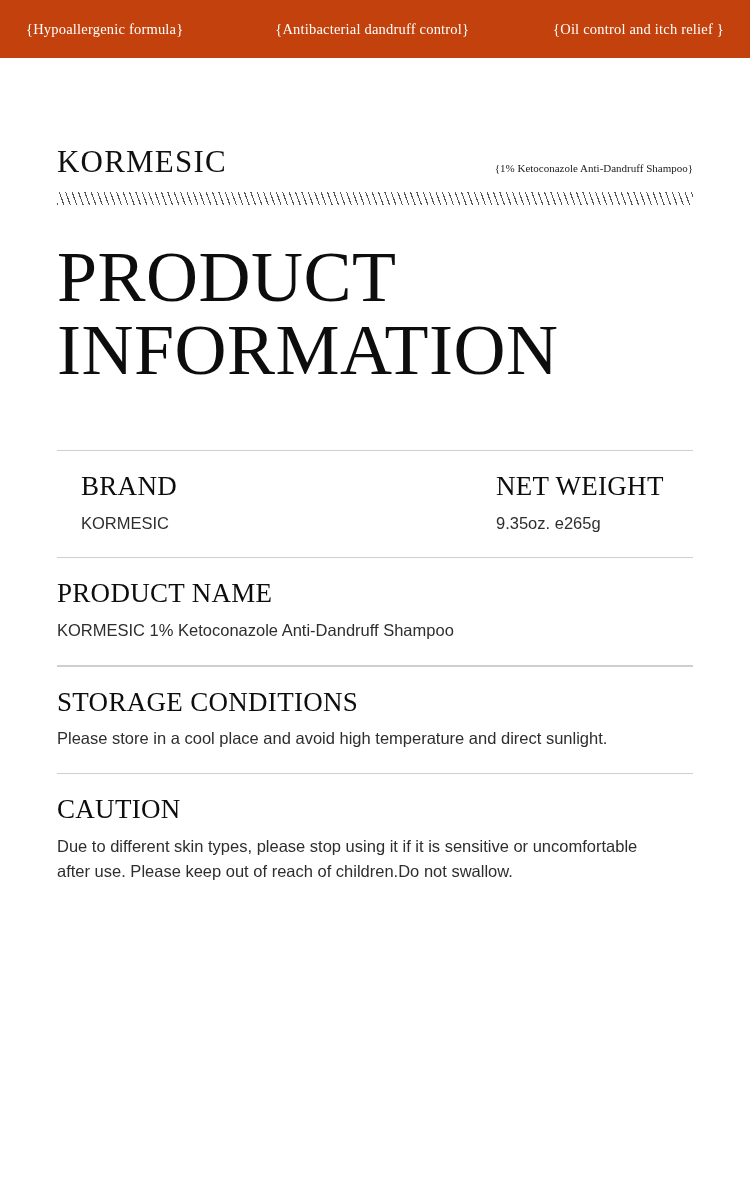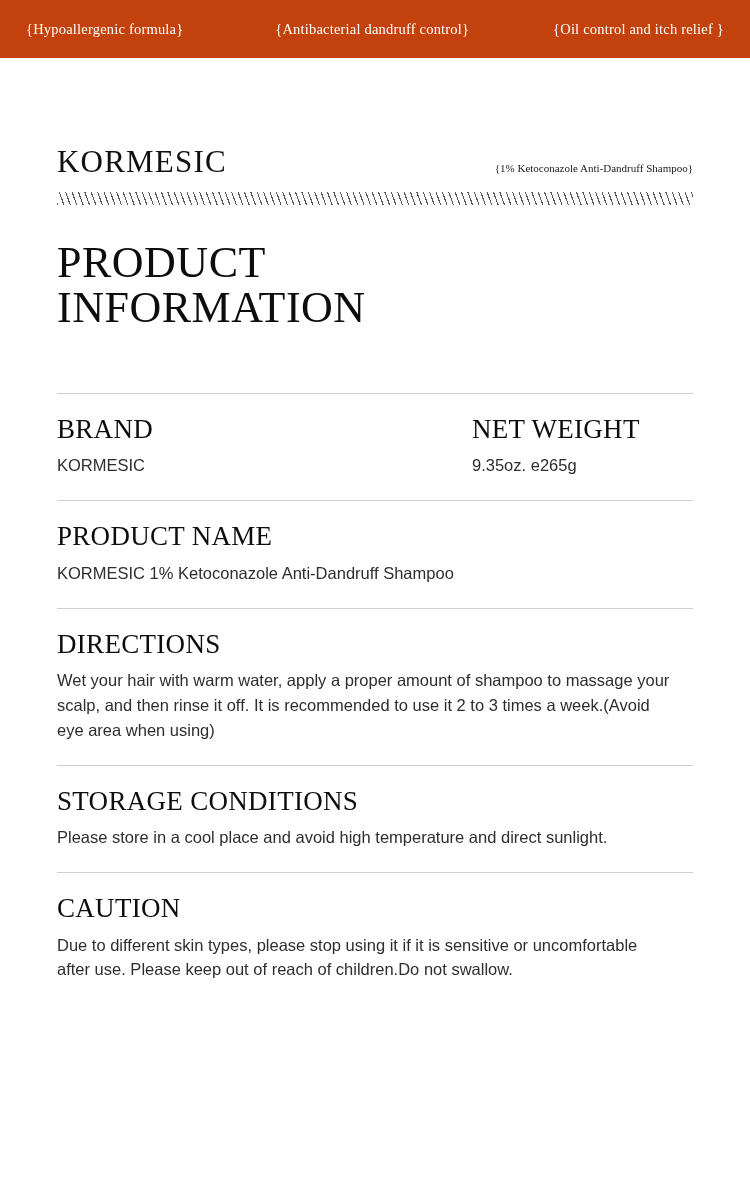--- a/index.html
+++ b/index.html
@@ -79,21 +79,21 @@
       70deg,
       #3a3a3a 0px, #3a3a3a 1.1px,
       rgba(255,255,255,0) 1.1px, rgba(255,255,255,0) 6px
     );
     opacity: .85;
   }
 
   
   .main-title {
     font-family: "Liberation Serif", serif;
-    font-size: 44px;
+    font-size: 72px;
     line-height: 1.02;
     letter-spacing: 0.5px;
     color: #0d0d0d;
     margin-top: 36px;
     font-weight: 400;
   }
   .main-title span { display: block; }
 
   
   .rule {
@@ -117,20 +117,21 @@
     font-size: 16.5px;
     line-height: 1.5;
     color: #2e2e2e;
     margin-top: 9px;
     max-width: 615px;
   }
 
   
   .two-col {
     display: flex;
+    margin-left: 24px;
   }
   .two-col .col-left { width: 415px; }
   .two-col .col-right { flex: 1; }
 </style>
 </head>
 <body>
 
 <div class="page">
 
   <div class="top-banner">
@@ -165,24 +166,20 @@
       </div>
     </div>
 
     <div class="rule"></div>
     <div class="section">
       <div class="sec-head">PRODUCT NAME</div>
       <div class="sec-body">KORMESIC 1% Ketoconazole Anti-Dandruff Shampoo</div>
     </div>
 
     <div class="rule"></div>
-    <div class="section">
-      <div class="sec-head">DIRECTIONS</div>
-      <div class="sec-body">Wet your hair with warm water, apply a proper amount of shampoo to massage your scalp, and then rinse it off. It is recommended to use it 2 to 3 times a week.(Avoid eye area when using)</div>
-    </div>
 
     <div class="rule"></div>
     <div class="section">
       <div class="sec-head">STORAGE CONDITIONS</div>
       <div class="sec-body">Please store in a cool place and avoid high temperature and direct sunlight.</div>
     </div>
 
     <div class="rule"></div>
     <div class="section">
       <div class="sec-head">CAUTION</div>

